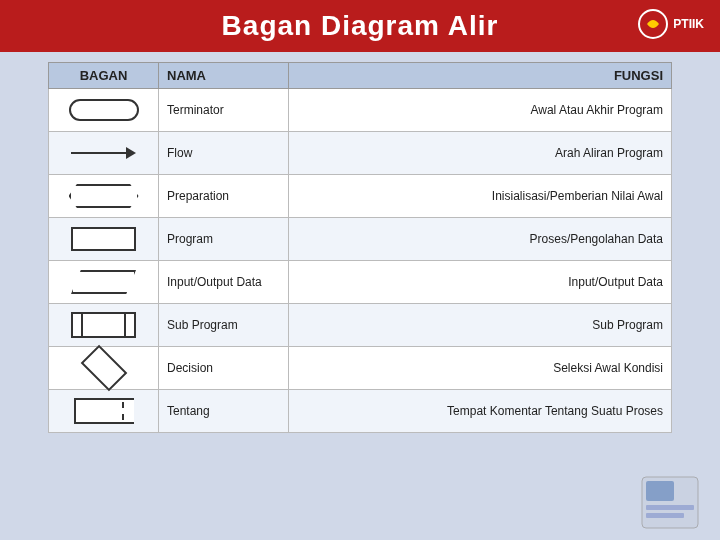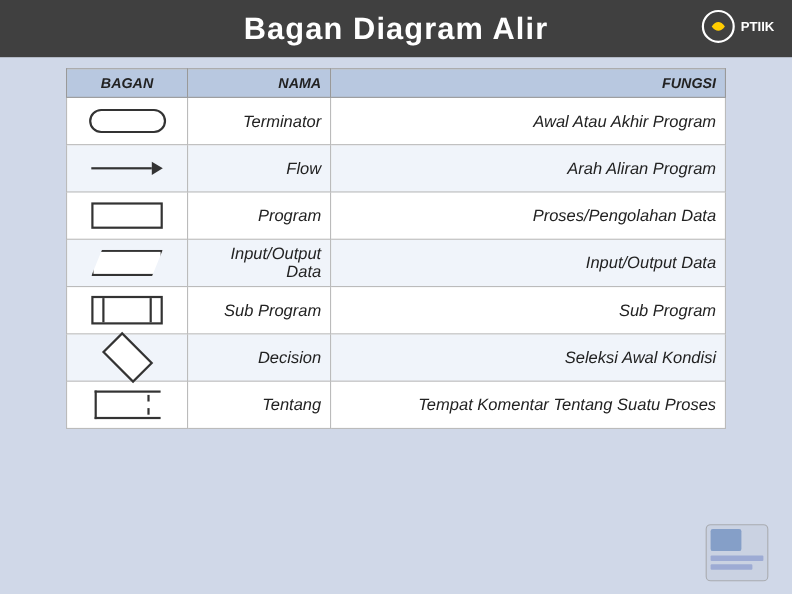--- a/index.html
+++ b/index.html
@@ -6,21 +6,21 @@
     body {
       width: 720px;
       height: 540px;
       background: #d0d8e8;
       font-family: Arial, sans-serif;
       overflow: hidden;
       position: relative;
     }
 
     .header {
-      background: #404040;
+      background: #b91c1c;
       width: 100%;
       height: 52px;
       display: flex;
       align-items: center;
       justify-content: center;
       position: relative;
     }
 
     .header-title {
       color: white;
@@ -43,23 +43,22 @@
       height: 32px;
     }
 
     .logo-text {
       color: white;
       font-size: 12px;
       font-weight: bold;
     }
 
     .main-content {
-      padding: 10px 60px;
+      padding: 10px 48px;
       height: calc(540px - 52px);
-      font-style: italic;
     }
 
     table {
       width: 100%;
       border-collapse: collapse;
       background: white;
       border: 1px solid #aaa;
     }
 
     thead tr {
@@ -71,33 +70,33 @@
       padding: 5px 8px;
       font-size: 13px;
       font-weight: bold;
       text-align: center;
       color: #222;
     }
 
     td {
       border: 1px solid #bbb;
       padding: 4px 8px;
-      font-size: 15px;
+      font-size: 12px;
       vertical-align: middle;
       color: #222;
     }
 
     .col-bagan {
       width: 110px;
       text-align: center;
     }
 
     .col-nama {
       width: 130px;
-      text-align: right;
+      text-align: left;
     }
 
     .col-fungsi {
       text-align: right;
     }
 
     
     .shape-container {
       display: flex;
       align-items: center;
@@ -297,20 +296,29 @@
     <div class="shape-flow-arrow"></div>
   </div>
             </div>
           </td>
           <td class="col-nama">Flow</td>
           <td class="col-fungsi">Arah Aliran Program</td>
         </tr>
         <tr>
           <td class="col-bagan">
             <div class="shape-container">
+              <div class="shape-preparation"></div>
+            </div>
+          </td>
+          <td class="col-nama">Preparation</td>
+          <td class="col-fungsi">Inisialisasi/Pemberian Nilai Awal</td>
+        </tr>
+        <tr>
+          <td class="col-bagan">
+            <div class="shape-container">
               <div class="shape-process"></div>
             </div>
           </td>
           <td class="col-nama">Program</td>
           <td class="col-fungsi">Proses/Pengolahan Data</td>
         </tr>
         <tr>
           <td class="col-bagan">
             <div class="shape-container">
               <div class="shape-io"></div>

